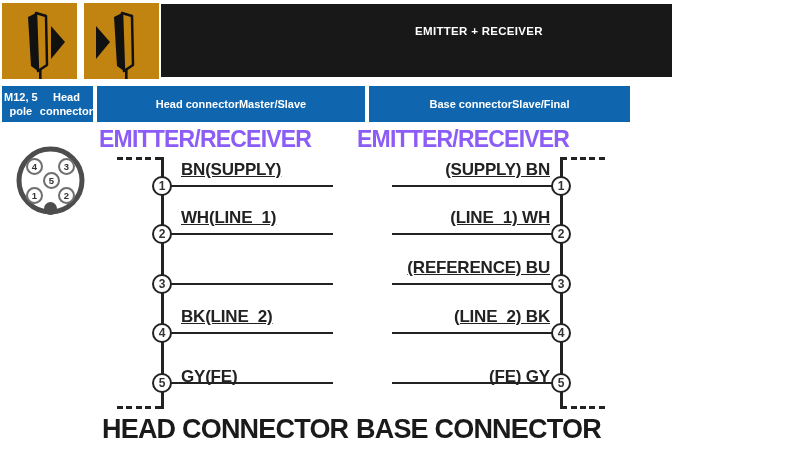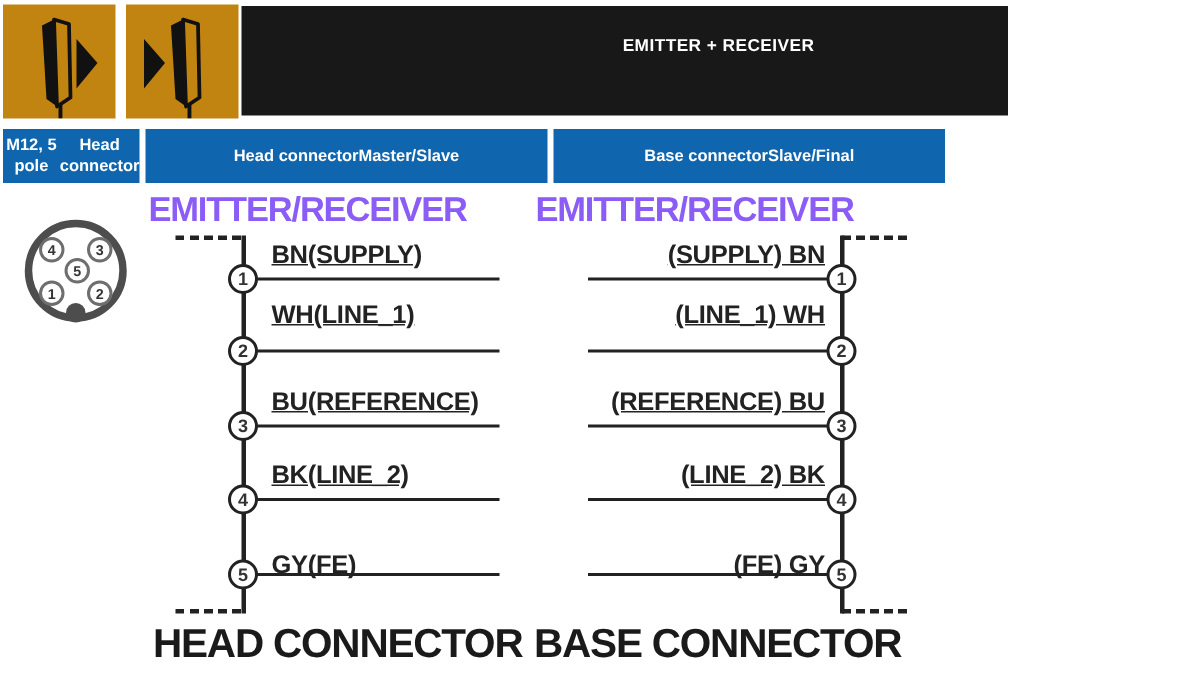--- a/index.html
+++ b/index.html
@@ -65,21 +65,21 @@
   }
   .pin.l{left:152px;} .pin.r{left:551px;}
   .pin.p1{top:175.5px;} .pin.p2{top:223.5px;} .pin.p3{top:273.5px;}
   .pin.p4{top:322.5px;} .pin.p5{top:372.5px;}
   .wlabel{
     position:absolute;font-size:17px;font-weight:bold;color:#222;
     letter-spacing:-0.2px;white-space:nowrap;text-decoration:underline;
   }
   .wlabel.l{left:181px;}
   .wlabel.r{left:390px;width:160px;text-align:right;}
-  .wlabel.y1{top:160px;} .wlabel.y2{top:200px;} .wlabel.y3{top:258px;}
+  .wlabel.y1{top:160px;} .wlabel.y2{top:208px;} .wlabel.y3{top:258px;}
   .wlabel.y4{top:307px;} .wlabel.y5{top:367px;}
 </style>
 </head>
 <body>
 
 <div class="stage">
 
   <div class="icon-box b1">
     <svg width="75" height="76" viewBox="0 0 75 76">
       <polygon points="26,14 34,10 36,68 29,63" fill="#111"></polygon>
@@ -146,21 +146,20 @@
   <div class="wire l y3"></div>
   <div class="wire l y4"></div>
   <div class="wire l y5"></div>
   <div class="pin l p1">1</div>
   <div class="pin l p2">2</div>
   <div class="pin l p3">3</div>
   <div class="pin l p4">4</div>
   <div class="pin l p5">5</div>
   <div class="wlabel l y1">BN(SUPPLY)</div>
   <div class="wlabel l y2">WH(LINE_1)</div>
-  <div class="wlabel l y3">BU(REFERENCE)</div>
   <div class="wlabel l y4">BK(LINE_2)</div>
   <div class="wlabel l y5">GY(FE)</div>
 
   <div class="dash rt"></div>
   <div class="dash rb"></div>
   <div class="vline right"></div>
   <div class="wire r y1"></div>
   <div class="wire r y2"></div>
   <div class="wire r y3"></div>
   <div class="wire r y4"></div>

